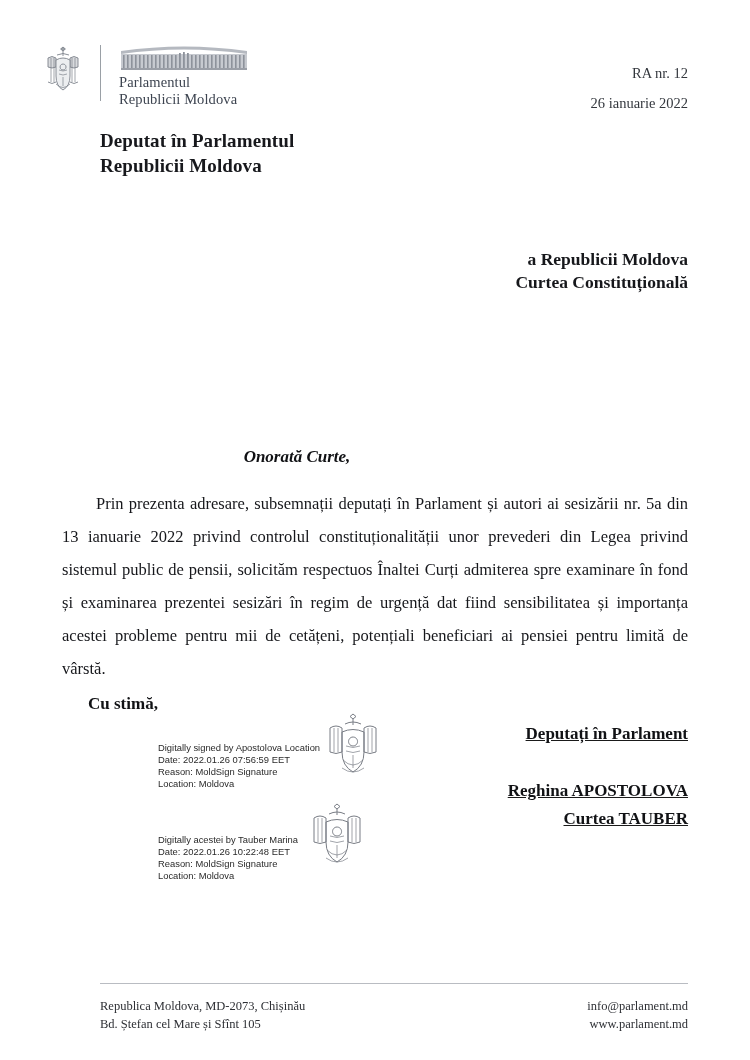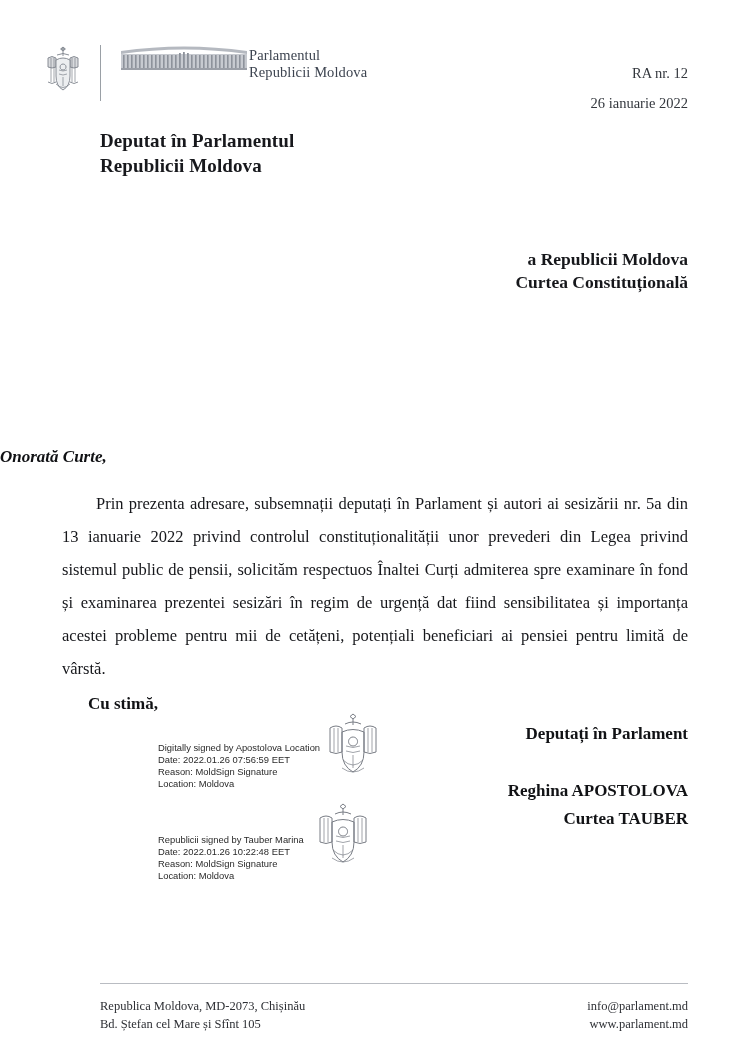--- a/index.html
+++ b/index.html
@@ -32,21 +32,21 @@
   }
   .header-divider {
     width: 1px;
     height: 56px;
     background: #9aa0a6;
     margin: 1px 18px 0 16px;
     flex: none;
   }
   .brand-block {
     display: flex;
-    flex-direction: row;
+    flex-direction: column;
     justify-content: space-between;
   }
   .parliament-building {
     width: 130px;
     height: 27px;
     display: block;
   }
   .brand-text {
     margin-top: 3px;
     font-family: "Liberation Serif", serif;
@@ -98,20 +98,21 @@
     line-height: 24.5px;
     color: #1c1d21;
   }
 
   
   .salutation {
     position: absolute;
     top: 447px;
     left: 0;
     width: 594px;
+    text-align: center;
     font-weight: bold;
     font-style: italic;
     font-size: 17px;
     color: #101114;
   }
   .body-text {
     position: absolute;
     top: 487px;
     left: 62px;
     width: 626px;
@@ -132,20 +133,21 @@
     color: #111215;
   }
 
   
   .sign-right {
     position: absolute;
     top: 724px;
     right: 62px;
     text-align: right;
     width: 300px;
+    text-decoration: underline;
   }
   .sign-role {
     font-weight: bold;
     font-size: 17px;
     color: #111215;
   }
   .sign-names {
     margin-top: 33px;
     font-weight: bold;
     font-size: 17px;
@@ -318,21 +320,21 @@
         <path d="M24 41 q7 3 14 0" stroke-width="0.7"></path>
         <path d="M31 45 v13" stroke-width="0.7"></path>
         <path d="M21 50 q10 10 20 0" stroke-width="0.7"></path>
         <path d="M20 58 q11 8 22 0" stroke-width="0.7"></path>
       </g>
     </svg>
   </div>
 
   <div class="digital-sig two">
     <div class="sig-lines">
-      <div>Republicii signed by Tauber Marina</div>
+      <div>Digitally acestei by Tauber Marina</div>
       <div>Date: 2022.01.26 10:22:48 EET</div>
       <div>Reason: MoldSign Signature</div>
       <div>Location: Moldova</div>
     </div>
     <svg class="sig-seal" viewBox="0 0 62 76">
       <g fill="none" stroke="#797d85" stroke-width="1">
         <path d="M31 4 l3 2.5 -3 2.5 -3 -2.5 z"></path>
         <path d="M31 9 v6"></path>
         <path d="M23 14 q8 -4 16 0"></path>
         <path d="M8 18 q6 -4 12 0 v24 q-6 3 -12 0 z"></path>

